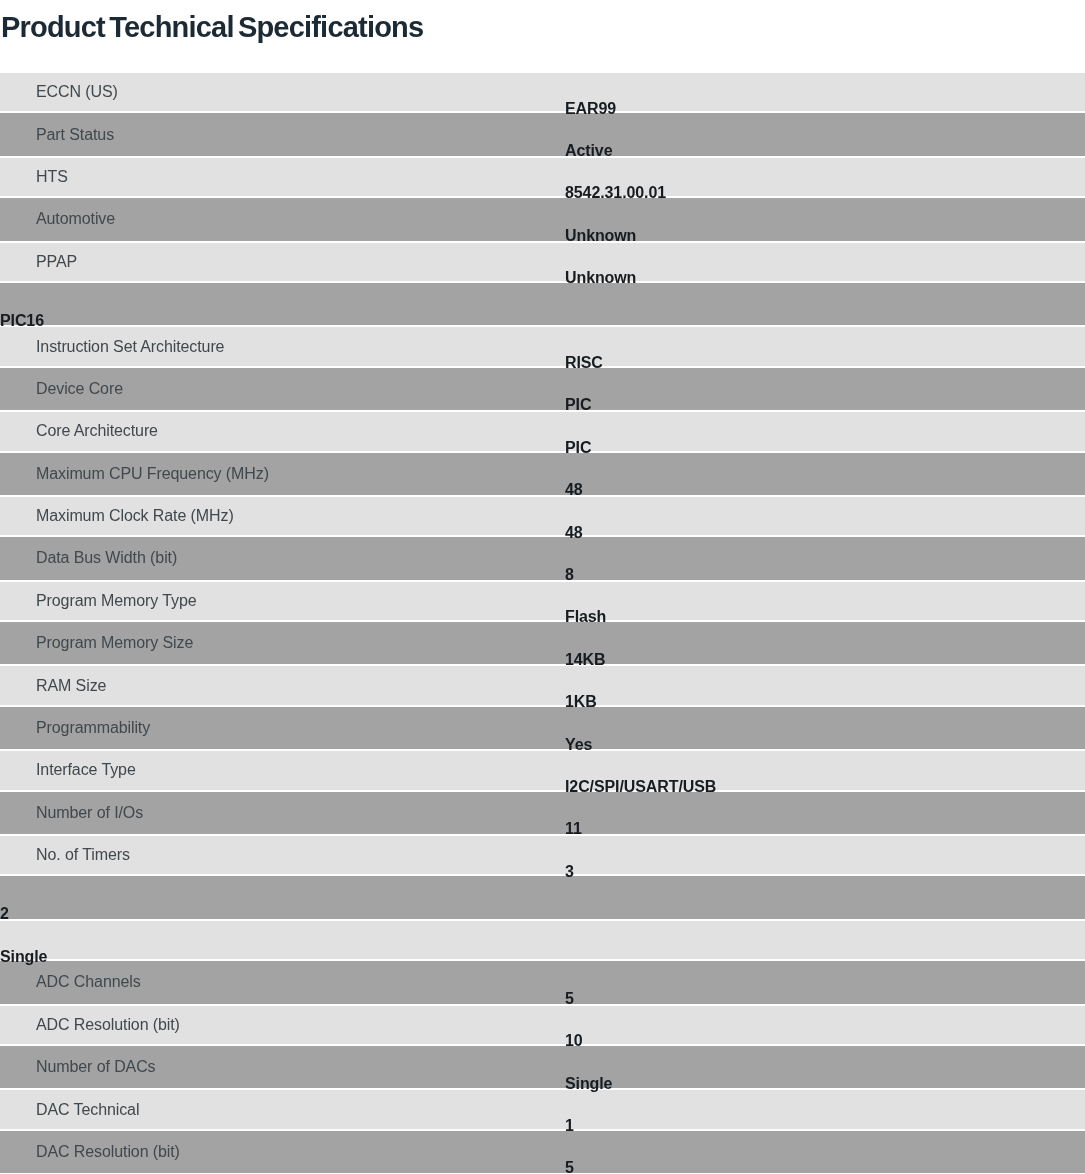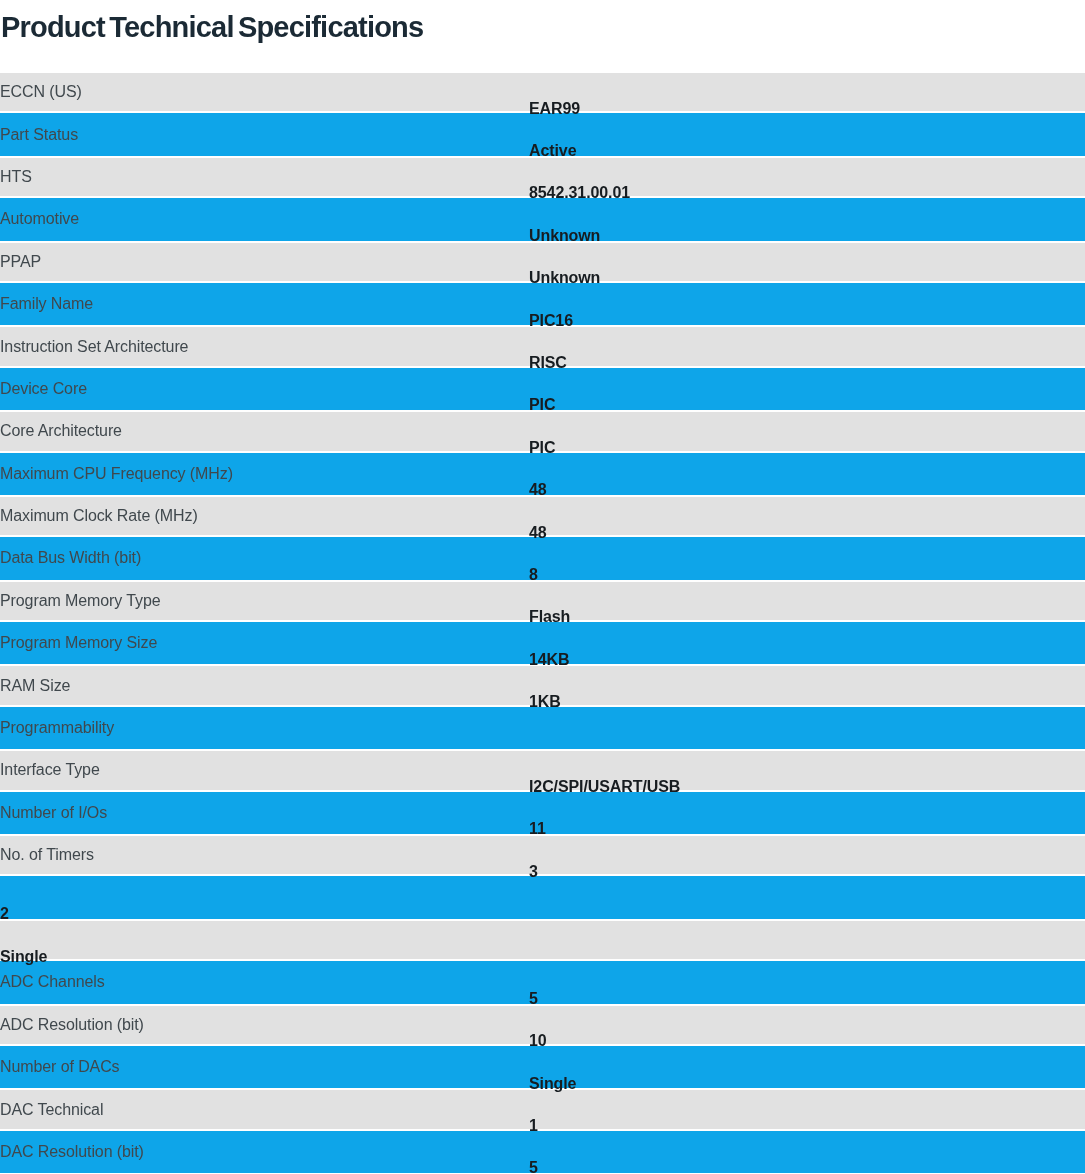--- a/index.html
+++ b/index.html
@@ -26,31 +26,32 @@
   }
   .spec-table {
     margin-top: 24px;
     width: 1085px;
   }
   .spec-row {
     display: flex;
     align-items: center;
     height: 42.4px;
     box-sizing: border-box;
-    background: #0ea5e9;
+    background: #a3a3a3;
   }
   .spec-row.striped {
     background: #e1e1e1;
     border-top: 2px solid #ffffff;
     border-bottom: 2px solid #ffffff;
     background-clip: padding-box;
   }
   .spec-label {
     flex: 0 0 auto;
     width: 529px;
+    padding-left: 36px;
     font-size: 16px;
     font-weight: 400;
     color: #40484d;
     letter-spacing: -0.1px;
     white-space: nowrap;
     overflow: hidden;
   }
   .spec-value {
     flex: 1 1 auto;
     font-size: 16px;
@@ -87,21 +88,20 @@
     <div class="spec-label">Automotive</div>
     <div class="spec-value">Unknown</div>
   </div>
 
   <div class="spec-row striped">
     <div class="spec-label">PPAP</div>
     <div class="spec-value">Unknown</div>
   </div>
 
   <div class="spec-row">
-    <div class="spec-label">Family Name</div>
     <div class="spec-value">PIC16</div>
   </div>
 
   <div class="spec-row striped">
     <div class="spec-label">Instruction Set Architecture</div>
     <div class="spec-value">RISC</div>
   </div>
 
   <div class="spec-row">
     <div class="spec-label">Device Core</div>
@@ -138,20 +138,21 @@
     <div class="spec-value">14KB</div>
   </div>
 
   <div class="spec-row striped">
     <div class="spec-label">RAM Size</div>
     <div class="spec-value">1KB</div>
   </div>
 
   <div class="spec-row">
     <div class="spec-label">Programmability</div>
+    <div class="spec-value">Yes</div>
   </div>
 
   <div class="spec-row striped">
     <div class="spec-label">Interface Type</div>
     <div class="spec-value">I2C/SPI/USART/USB</div>
   </div>
 
   <div class="spec-row">
     <div class="spec-label">Number of I/Os</div>
     <div class="spec-value">11</div>

